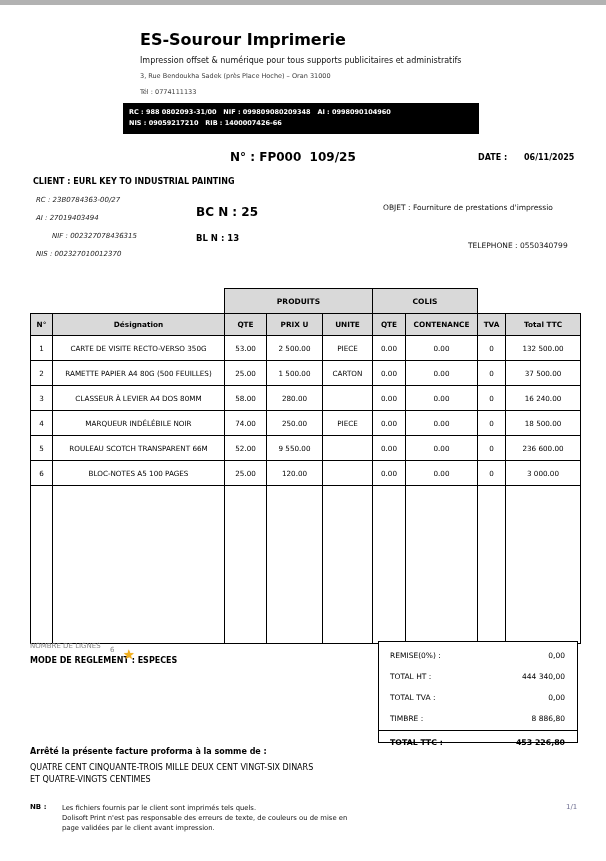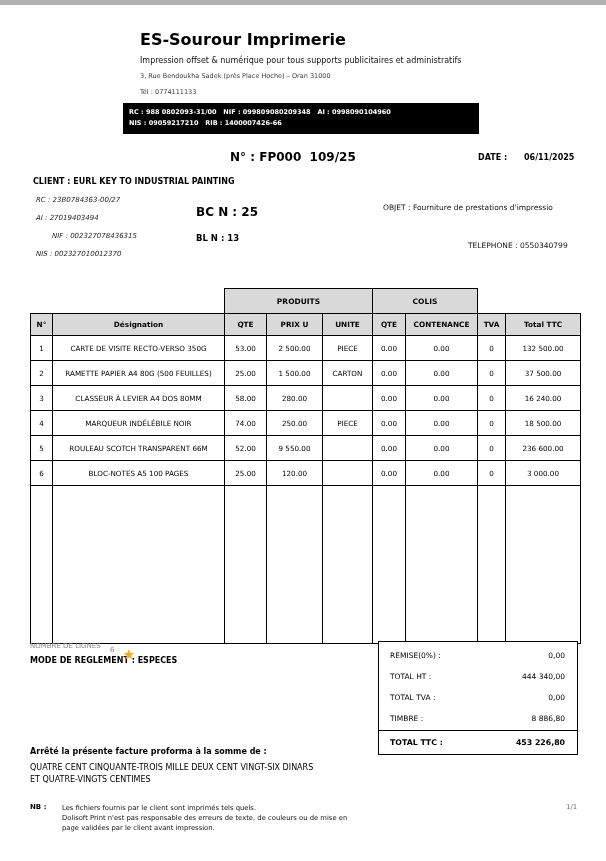--- a/index.html
+++ b/index.html
@@ -50,21 +50,21 @@
   tr.filler-row td { height:158px; background:#fff; }
 
   
   .lines-label { position:absolute; left:30px; top:642px; font-size:7px; color:#8a8a8a; }
   .lines-count { position:absolute; left:110px; top:646px; font-size:7px; color:#8a8a8a; }
   .payment { position:absolute; left:30px; top:656px; font-size:8px; font-weight:bold; color:#000; }
   .payment .pay-val { font-weight:bold; }
   .star { position:absolute; left:123px; top:647px; font-size:13px; color:#f2b01e;
           text-shadow:0 0 1px #e89a00; z-index:3; }
 
-  .totals-box { position:absolute; left:378px; top:641px; width:200px; height:114px;
+  .totals-box { position:absolute; left:378px; top:641px; width:200px; height:102px;
                 border:1.6px solid #000; background:#fff; padding:3px 0; }
   .tot-row { display:flex; justify-content:space-between; align-items:center; height:21px;
              padding:0 12px 0 11px; font-size:7.5px; color:#000; }
   .tot-row .val { text-align:right; }
   .tot-divider { border-top:1.4px solid #000; margin:1px 0 0 0; }
   .tot-row.ttc { font-weight:bold; font-size:7.8px; height:23px; }
 
   
   .amount-intro { position:absolute; left:30px; top:747px; font-size:8px; font-weight:bold; }
   .amount-words1 { position:absolute; left:30px; top:763px; font-size:8px; }

